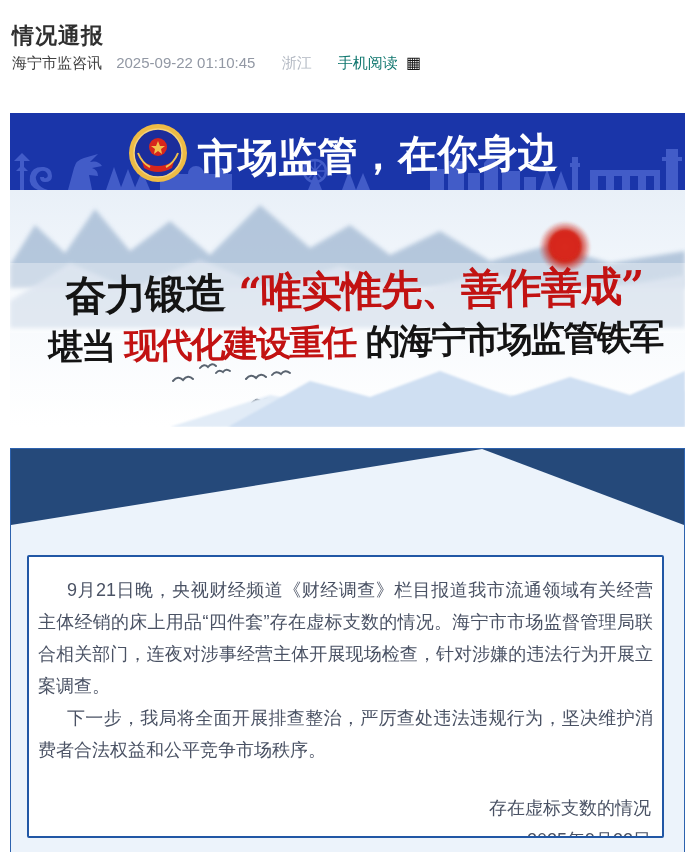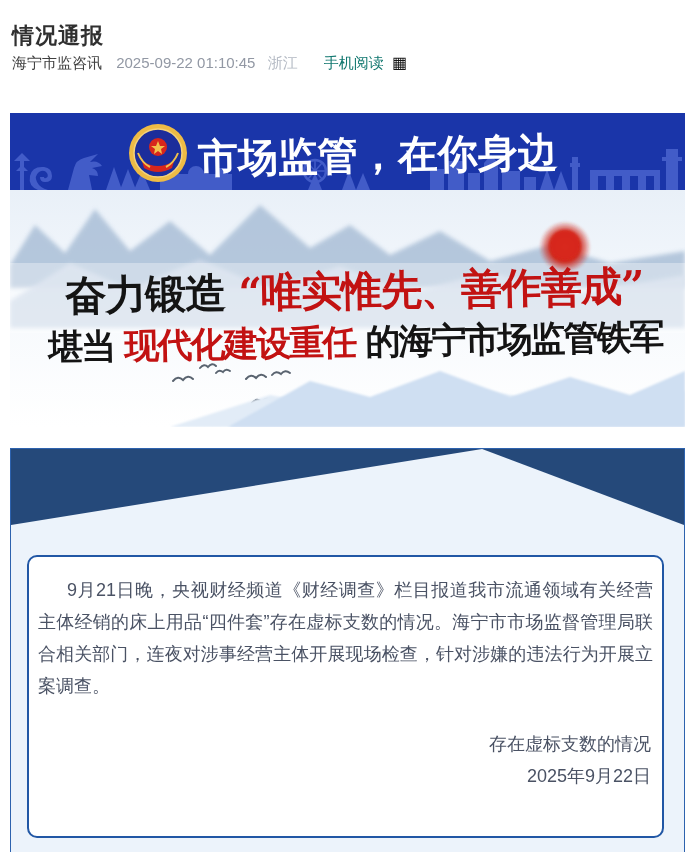--- a/index.html
+++ b/index.html
@@ -5,37 +5,37 @@
   html,body { margin:0; padding:0; background:#ffffff; }
   .page { position:relative; width:695px; height:852px; overflow:hidden; background:#fff;
           font-family:"Liberation Sans", sans-serif;padding-left:45px; }
 
   
   .page-title { position:absolute; left:12px; top:6px; font-size:22px; color:#303030;
                 letter-spacing:1px; }
   .meta-row { position:absolute; left:12px; top:53px; font-size:15px; white-space:nowrap; }
   .meta-source { color:#404040; }
   .meta-date { color:#9298a4; margin-left:10px;text-align:right; }
-  .meta-region { color:#b3b9c3; margin-left:8px; }
+  .meta-region { color:#b3b9c3; margin-left:22px; }
   .meta-mobile { color:#0f766e; margin-left:22px; }
   .meta-qr { color:#151515; margin-left:4px; font-size:16px; }
 
   
   .banner { position:absolute; left:10px; top:113px; width:675px; height:314px; }
   .banner svg { display:block; }
 
   
   .notice-section { position:absolute; left:10px; top:448px; width:675px; height:404px;
                     background:#ecf3fb; border:1px solid #2d62ae; border-bottom:none;
                     box-sizing:border-box; }
   .roof { position:absolute; left:0; top:0; width:100%; height:76px; background:#25497a; }
   .roof-light { position:absolute; left:0; top:0; width:100%; height:76px; background:#ecf3fb;
                 clip-path:polygon(0 100%, 70% 0, 100% 100%); }
   .notice-card { position:absolute; left:16px; top:106px; width:637px; height:283px;
-                 background:#ffffff; border:2px solid #2157a5; border-radius:10px;
+                 background:#ffffff; border:2px solid #2157a5; border-radius:2px;
                  box-sizing:border-box; padding:17px 9px 8px 9px; overflow:hidden; }
   .notice-card p { margin:0; font-size:18px; line-height:32px; color:#4a5264;
                    text-align:justify; text-indent:29px; }
   .sig-block { margin-top:26px; text-align:right; font-size:18px; line-height:32px;
                color:#4a5264; padding-right:2px; }
 
   .serif { font-family:"DejaVu Serif", serif; }
 </style>
 </head>
 <body>
@@ -160,20 +160,21 @@
       </g>
     </svg>
   </div>
 
   <div class="notice-section">
     <div class="roof"></div>
     <div class="roof-light"></div>
 
     <div class="notice-card">
       <p>9月21日晚，央视财经频道《财经调查》栏目报道我市流通领域有关经营主体经销的床上用品“四件套”存在虚标支数的情况。海宁市市场监督管理局联合相关部门，连夜对涉事经营主体开展现场检查，针对涉嫌的违法行为开展立案调查。</p>
+      <p>下一步，我局将全面开展排查整治，严厉查处违法违规行为，坚决维护消费者合法权益和公平竞争市场秩序。</p>
       <div class="sig-block">
         <div>存在虚标支数的情况</div>
         <div>2025年9月22日</div>
       </div>
     </div>
   </div>
 
 </div>
 
 </body></html>

